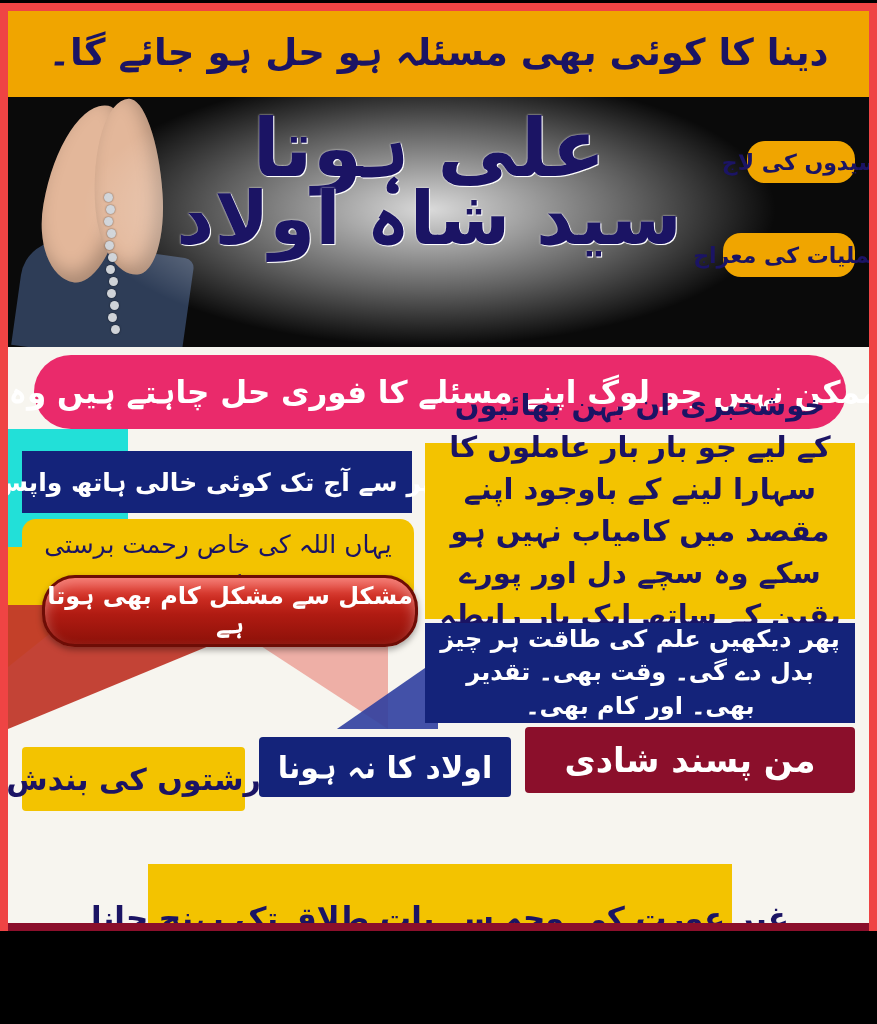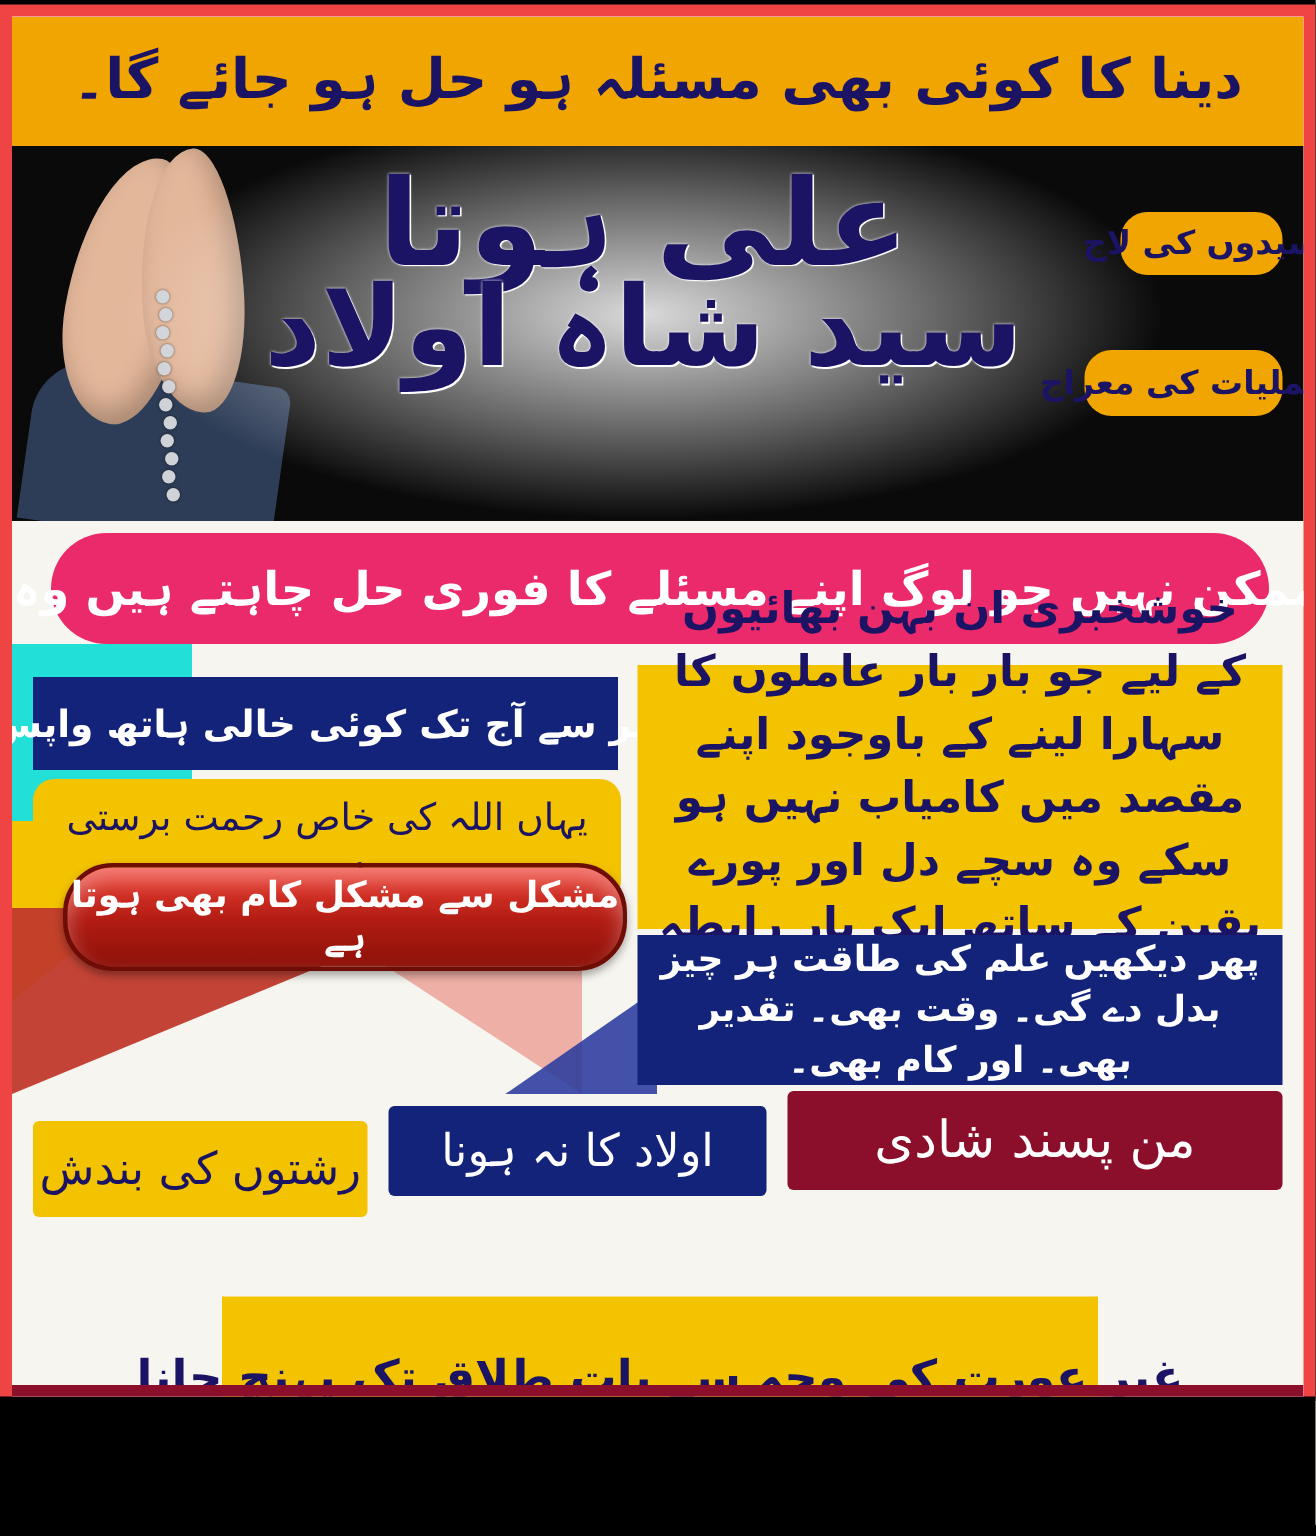--- a/index.html
+++ b/index.html
@@ -250,21 +250,21 @@
 
   
   .row3{
     position:absolute;
     left:14px; top:716px;
     width:833px; height:90px;
   }
   .box3{
     position:absolute;
     display:flex;align-items:center;justify-content:center;
-    font-weight:normal;white-space:nowrap;
+    font-weight:bold;white-space:nowrap;
   }
   .box3.maroon{
     right:0; top:0; width:330px; height:66px;
     background:#8b0f2b; color:#ffffff; font-size:34px;
     border-radius:4px;
   }
   .box3.navy{
     right:344px; top:10px; width:252px; height:60px;
     background:#14237a; color:#ffffff; font-size:30px;
     border-radius:4px;

